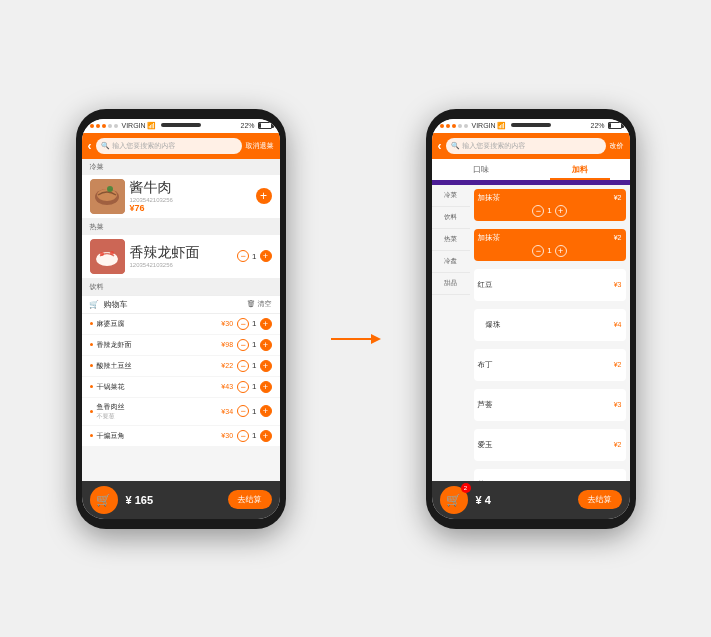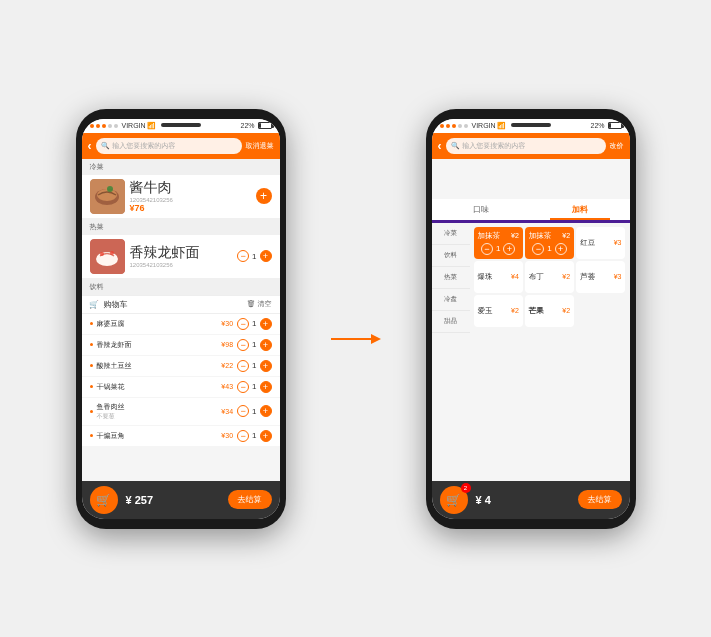--- a/index.html
+++ b/index.html
@@ -261,23 +261,22 @@
       color: #fff;
       border-radius: 12px;
       padding: 4px 10px;
       font-size: 8px;
     }
 
     
     .tabs-bar {
       display: flex;
       background: #fff;
-      border-bottom: 3px solid #4c1d95;
-      flex-shrink: 0;
-      margin-top: 40px;
+      border-bottom: 5px solid #4c1d95;
+      flex-shrink: 0;
     }
     .tab-item {
       flex: 1;
       text-align: center;
       padding: 5px 0;
       font-size: 8px;
       color: #666;
       position: relative;
     }
     .tab-item.active {
@@ -311,22 +310,22 @@
       color: #666;
       text-align: center;
       border-bottom: 0.5px solid #e8e8e8;
     }
 
     .topping-items-grid {
       flex: 1;
       overflow-y: auto;
       padding: 4px;
       display: grid;
-      grid-template-columns: 1fr 1fr 1fr;
-      gap: 2px;
+      grid-template-columns: 1fr;
+      gap: 8px;
       align-content: start;
     }
 
     .topping-item {
       background: #fff;
       border-radius: 4px;
       padding: 4px;
       display: flex;
       flex-direction: column;
       align-items: center;
@@ -543,21 +542,21 @@
             </div>
           </div>
 
         </div>
       </div>
 
       <div class="bottom-bar">
         <div class="cart-icon-wrap">
           <span style="font-size:12px;">🛒</span>
         </div>
-        <span class="total-price">¥ 257</span>
+        <span class="total-price">¥ 165</span>
         <span class="checkout-btn">去结算</span>
       </div>
 
     </div>
   </div>
 </div>
 
 <div class="arrow-container">
   <svg class="arrow" viewBox="0 0 50 20" fill="none" xmlns="http://www.w3.org/2000/svg">
     <line x1="0" y1="10" x2="40" y2="10" stroke="#ff6b00" stroke-width="2"></line>
@@ -655,21 +654,21 @@
             <div class="topping-item-row">
               <span class="topping-name" style="color:#333;font-family:Liberation Serif, serif;">红豆</span>
               <span style="font-size:7px;color:#ff6b00;">¥3</span>
             </div>
           </div>
 
 
 
           <div class="topping-item">
             <div class="topping-item-row">
-              <span class="topping-name" style="color:#333;">爆珠</span>
+              <span class="topping-name" style="color:#333;margin-left:8px;">爆珠</span>
               <span style="font-size:7px;color:#ff6b00;">¥4</span>
             </div>
           </div>
 
           <div class="topping-item">
             <div class="topping-item-row">
               <span class="topping-name" style="color:#333;">布丁</span>
               <span style="font-size:7px;color:#ff6b00;">¥2</span>
             </div>
           </div>

